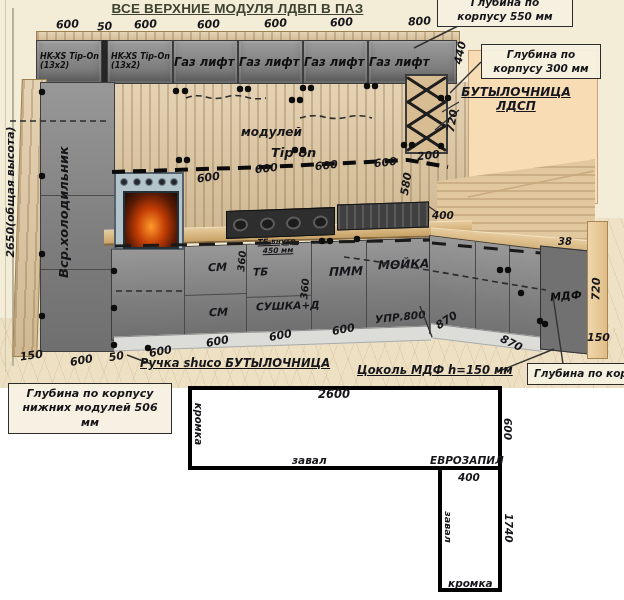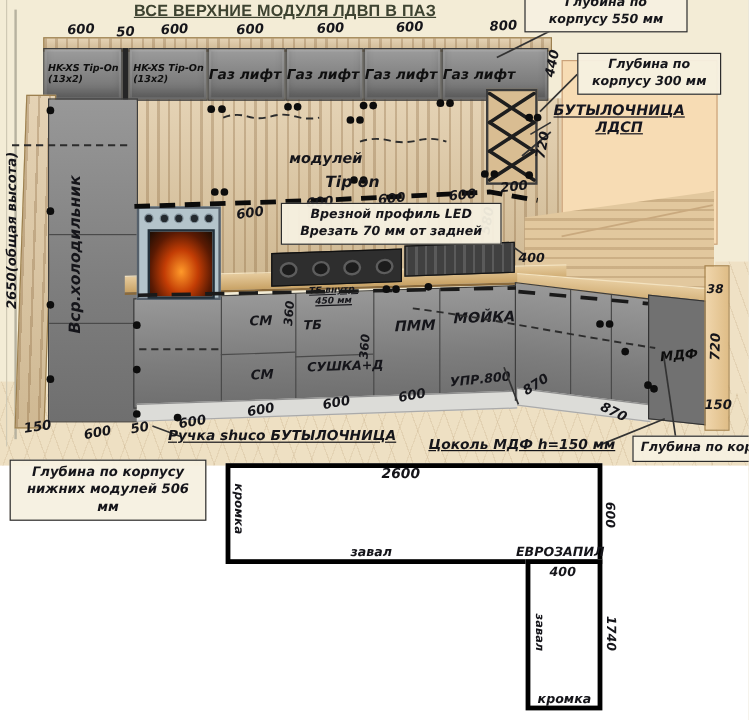--- a/index.html
+++ b/index.html
@@ -97,22 +97,20 @@
   <div class="lb" style="left:417px;top:150px;transform:rotate(-6deg)">200</div>
   <div class="lb ctr" style="left:407px;top:184px;transform:translate(-50%,-50%) rotate(-80deg)">580</div>
 
   <div class="lb" style="left:241px;top:126px;font-size:12px">модулей</div>
   <div class="lb" style="left:271px;top:146px;font-size:13px">Tip on</div>
   <div class="lb" style="left:197px;top:172px;transform:rotate(-8deg)">600</div>
   <div class="lb" style="left:255px;top:163px;transform:rotate(-6deg)">600</div>
   <div class="lb" style="left:315px;top:160px;transform:rotate(-6deg)">600</div>
   <div class="lb" style="left:374px;top:157px;transform:rotate(-6deg)">600</div>
 
-  <div class="box" style="left:234px;top:169px;width:170px">Врезной профиль LED
-Врезать 70 мм от задней</div>
 
   <div class="abs" style="left:114px;top:172px;width:70px;height:78px;z-index:3;background:#b4c4cb;border:2px solid #55606b;box-sizing:border-box">
     <div class="abs" style="left:4px;top:3px;right:4px;height:10px;display:flex;justify-content:space-between;align-items:center">
       <i style="width:6px;height:6px;border-radius:50%;background:#23292e;border:1px solid #7e8d96"></i>
       <i style="width:6px;height:6px;border-radius:50%;background:#23292e;border:1px solid #7e8d96"></i>
       <i style="width:6px;height:6px;border-radius:50%;background:#23292e;border:1px solid #7e8d96"></i>
       <i style="width:6px;height:6px;border-radius:50%;background:#23292e;border:1px solid #7e8d96"></i>
       <i style="width:6px;height:6px;border-radius:50%;background:#23292e;border:1px solid #7e8d96"></i>
     </div>
     <div class="abs" style="left:7px;top:17px;width:52px;height:54px;border:2px solid #22303a;
@@ -154,21 +152,21 @@
 
   <div class="abs gray" style="left:429px;top:242px;width:113px;height:97px;z-index:2;transform:skewY(7deg)">
     <div class="vline" style="left:45px"></div>
     <div class="vline" style="left:79px"></div>
   </div>
   <div class="abs plinth" style="left:431px;top:330px;width:111px;height:13px;z-index:2;transform:skewY(7deg)"></div>
 
   <div class="abs" style="left:540px;top:248px;width:47px;height:102px;z-index:2;background:#717171;border:1.5px solid #333;transform:skewY(6deg)"></div>
   <div class="lb ctr" style="left:566px;top:297px;transform:translate(-50%,-50%) rotate(-5deg);color:#0d0d0d">МДФ</div>
   <div class="abs" style="left:587px;top:221px;width:19px;height:136px;z-index:2;background:linear-gradient(90deg,#f0d6ac,#dfbd87);border:1px solid #a8854f"></div>
-  <div class="lb" style="left:589px;top:236px;font-size:10px">38</div>
+  <div class="lb" style="left:558px;top:236px;font-size:10px">38</div>
   <div class="lb ctr" style="left:597px;top:289px;transform:translate(-50%,-50%) rotate(-88deg)">720</div>
   <div class="lb" style="left:587px;top:332px">150</div>
   <div class="lb ctr" style="left:447px;top:321px;transform:translate(-50%,-50%) rotate(-33deg)">870</div>
   <div class="lb ctr" style="left:511px;top:344px;transform:translate(-50%,-50%) rotate(26deg)">870</div>
 
   <div class="lb" style="left:20px;top:350px;transform:rotate(-8deg)">150</div>
   <div class="lb" style="left:70px;top:355px;transform:rotate(-10deg)">600</div>
   <div class="lb" style="left:109px;top:351px;transform:rotate(-10deg)">50</div>
   <div class="lb" style="left:149px;top:346px;transform:rotate(-10deg)">600</div>
   <div class="lb" style="left:206px;top:336px;transform:rotate(-10deg)">600</div>

